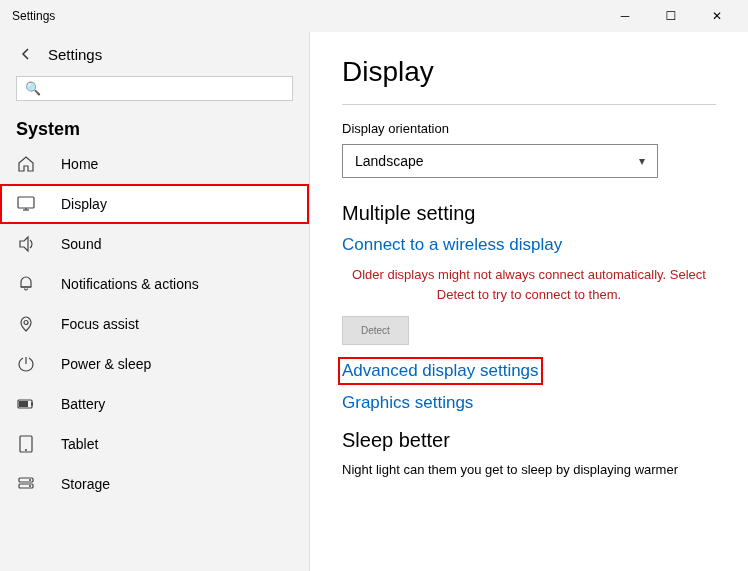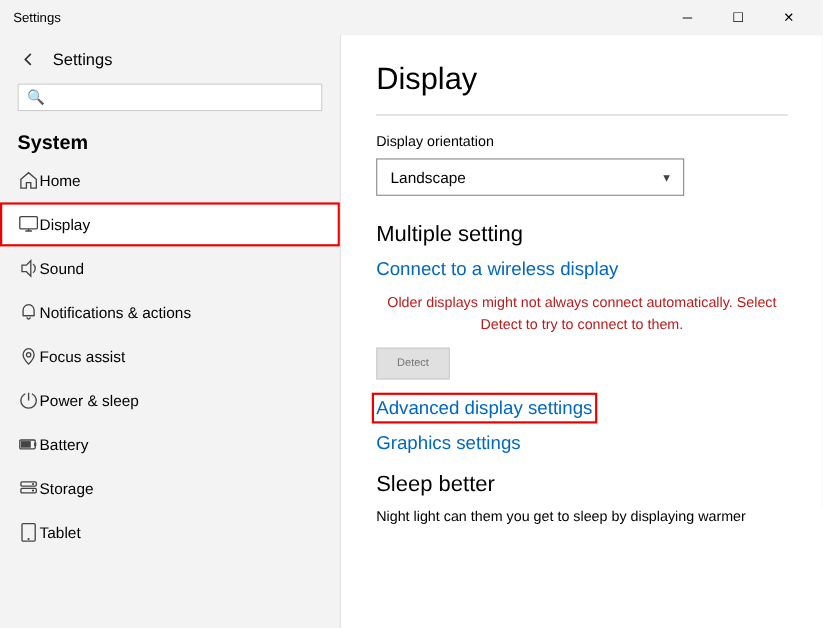--- a/index.html
+++ b/index.html
@@ -117,21 +117,21 @@
       font-weight: 600;
       color: #000;
       padding: 6px 16px 4px 16px;
     }
 
     .nav-item {
       display: flex;
       align-items: center;
       padding: 10px 16px;
       cursor: pointer;
-      gap: 0;
+      gap: 25px;
       position: relative;
     }
     .nav-item.active {
       background: #fff;
       outline: 2px solid #e00;
       outline-offset: -2px;
     }
     .nav-item-icon {
       width: 20px;
       height: 20px;
@@ -172,21 +172,21 @@
       color: #000;
       margin-bottom: 8px;
     }
 
     .dropdown {
       display: flex;
       align-items: center;
       justify-content: space-between;
       border: 1px solid #888;
       padding: 8px 12px;
-      width: 280px;
+      width: 316px;
       cursor: pointer;
       background: #fff;
       margin-bottom: 24px;
     }
     .dropdown-label {
       font-size: 14px;
       color: #000;
     }
     .dropdown-arrow {
       font-size: 12px;
@@ -349,40 +349,40 @@
           <rect x="1" y="2" width="14" height="8" rx="1" stroke="#444" stroke-width="1.2" fill="none"></rect>
           <rect x="2" y="3" width="9" height="6" fill="#444"></rect>
           <line x1="15" y1="4.5" x2="15" y2="7.5" stroke="#444" stroke-width="2"></line>
         </svg>
       </span>
       <span class="nav-item-label">Battery</span>
     </div>
 
     <div class="nav-item">
       <span class="nav-item-icon">
+        <svg width="14" height="18" viewBox="0 0 14 18" fill="none">
+          <rect x="1" y="1" width="12" height="16" rx="1" stroke="#444" stroke-width="1.2" fill="none"></rect>
+          <circle cx="7" cy="15" r="1" fill="#444"></circle>
+        </svg>
+      </span>
+      <span class="nav-item-label">Tablet</span>
+    </div>
+
+    <div class="nav-item">
+      <span class="nav-item-icon">
         <svg width="18" height="18" viewBox="0 0 18 18" fill="none">
           <rect x="2" y="3" width="14" height="4" rx="1" stroke="#444" stroke-width="1.2" fill="none"></rect>
           <rect x="2" y="9" width="14" height="4" rx="1" stroke="#444" stroke-width="1.2" fill="none"></rect>
           <circle cx="13" cy="5" r="1" fill="#444"></circle>
           <circle cx="13" cy="11" r="1" fill="#444"></circle>
         </svg>
       </span>
       <span class="nav-item-label">Storage</span>
     </div>
 
-    <div class="nav-item">
-      <span class="nav-item-icon">
-        <svg width="14" height="18" viewBox="0 0 14 18" fill="none">
-          <rect x="1" y="1" width="12" height="16" rx="1" stroke="#444" stroke-width="1.2" fill="none"></rect>
-          <circle cx="7" cy="15" r="1" fill="#444"></circle>
-        </svg>
-      </span>
-      <span class="nav-item-label">Tablet</span>
-    </div>
-
   </div>
 
   <div class="content">
     <h1 class="page-title">Display</h1>
     <div class="divider"></div>
 
     <div class="section-label">Display orientation</div>
     <div class="dropdown">
       <span class="dropdown-label">Landscape</span>
       <span class="dropdown-arrow">▾</span>

